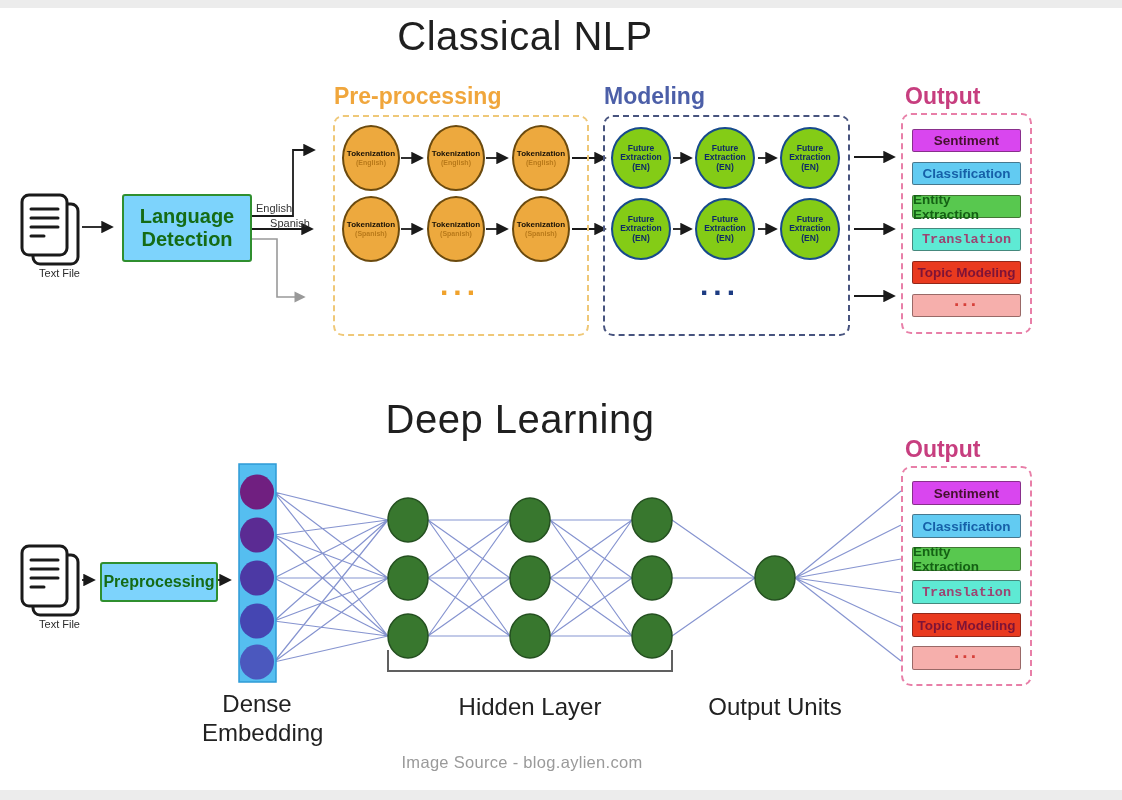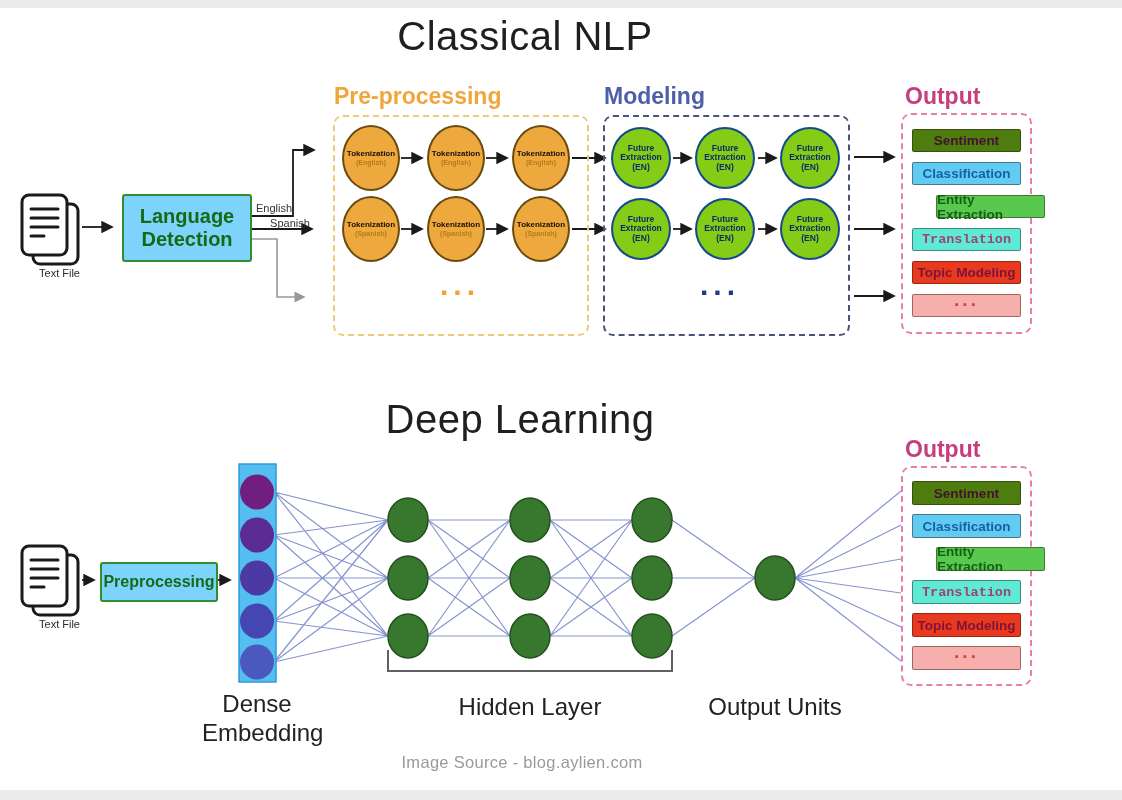--- a/index.html
+++ b/index.html
@@ -46,23 +46,23 @@
   .d-navy{color:#1C3B82;}
 
   .out-panel{position:absolute;left:901px;width:131px;border:2px dashed #E87FA8;border-radius:10px;
              box-sizing:border-box;display:flex;flex-direction:column;}
   .out-top{top:113px;height:221px;padding:14px 9px;gap:10px;}
   .out-bot{top:466px;height:220px;padding:13px 9px;gap:9px;}
   .out-item{width:100%;height:23px;flex:0 0 auto;border:1px solid rgba(40,20,20,.45);border-radius:2px;
             box-sizing:border-box;display:flex;align-items:center;justify-content:center;
             font-size:13.5px;font-weight:bold;}
   .out-bot .out-item{height:24px;}
-  .oc0{background:#4d7c0f;color:#45112E;}
+  .oc0{background:#d946ef;color:#45112E;}
   .oc1{background:#62CBF2;color:#1660A8;}
-  .oc2{background:#58C84F;color:#146114;margin-left:24px;}
+  .oc2{background:#58C84F;color:#146114;}
   .oc3{background:#5eead4;color:#9C4472;font-family:Liberation Mono, monospace;}
   .oc4{background:#E93A1F;color:#7E1337;}
   .oc5{background:#F6AFAC;color:#D6403A;}
   .dots{transform:translateY(-28%);font-size:19px;letter-spacing:3px;font-weight:bold;}
 
   .net-label{font-size:24px;font-weight:500;color:#222;line-height:1.2;}
   .caption{font-size:16.5px;color:#9a9a9a;letter-spacing:0.3px;}
 </style>
 </head>
 <body>

